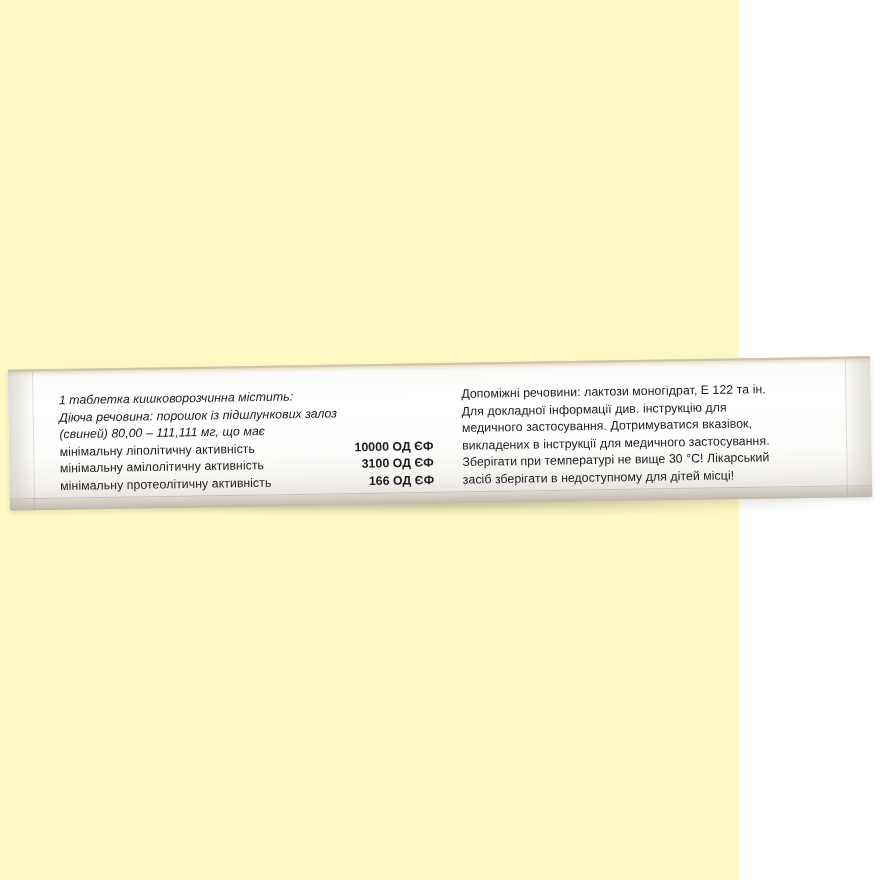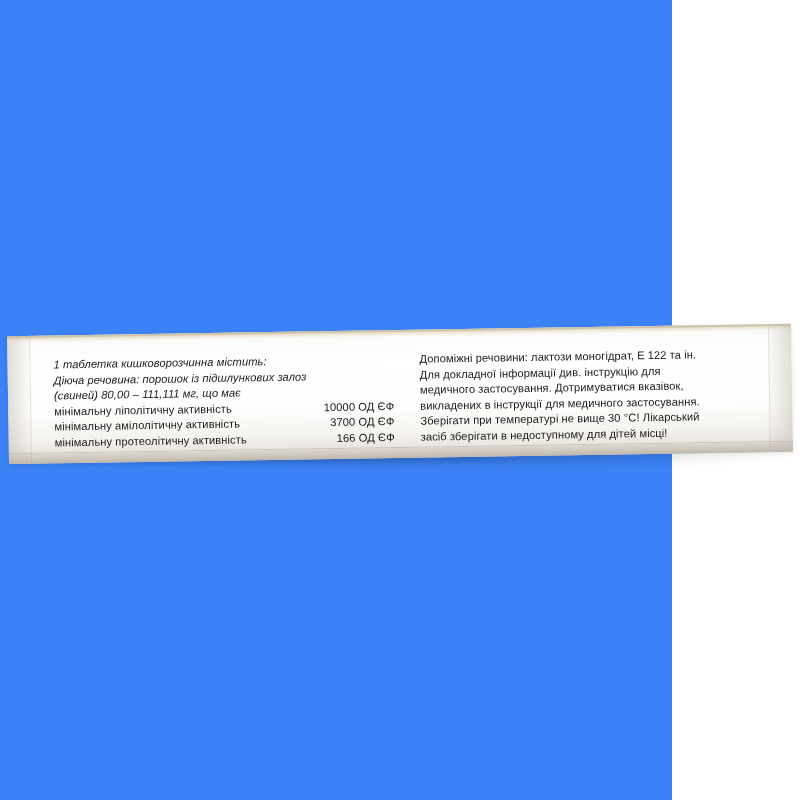--- a/index.html
+++ b/index.html
@@ -11,21 +11,21 @@
     height: 800px;
     background: #ffffff;
     font-family: "Liberation Sans", sans-serif;
     overflow: hidden;
   }
 
   #scene {
     position: relative;
     width: 672px;
     height: 800px;
-    background: #3b82f6;
+    background: #fef9c3;
   }
 
   
   #box {
     position: absolute;
     left: 8px;
     top: 330px;
     width: 784px;
     height: 128px;
     transform: rotate(-0.9deg);
@@ -147,20 +147,21 @@
     position: relative;
     width: 340px;
   }
   .act-row .act-label { display: inline-block; }
   .act-row .act-value {
     position: absolute;
     right: 0;
     top: 0;
     text-align: right;
     white-space: nowrap;
+    font-weight: bold;
   }
 
   .panel.right .ln {
     display: block;
     white-space: normal;
   }
 </style>
 </head>
 <body>
 
@@ -184,21 +185,21 @@
       <span class="ln italic">1 таблетка кишковорозчинна містить:</span>
       <span class="ln italic">Діюча речовина: порошок із підшлункових залоз</span>
       <span class="ln italic">(свиней) 80,00 – 111,111 мг, що має</span>
 
       <span class="act-row">
         <span class="act-label">мінімальну ліполітичну активність</span>
         <span class="act-value">10000 ОД ЄФ</span>
       </span>
       <span class="act-row">
         <span class="act-label">мінімальну амілолітичну активність</span>
-        <span class="act-value">3700 ОД ЄФ</span>
+        <span class="act-value">3100 ОД ЄФ</span>
       </span>
       <span class="act-row">
         <span class="act-label">мінімальну протеолітичну активність</span>
         <span class="act-value">166 ОД ЄФ</span>
       </span>
     </div>
 
     <div class="panel right">
       <span class="ln">Допоміжні речовини: лактози моногідрат, Е 122 та ін.</span>
       <span class="ln">Для докладної інформації див. інструкцію для</span>

